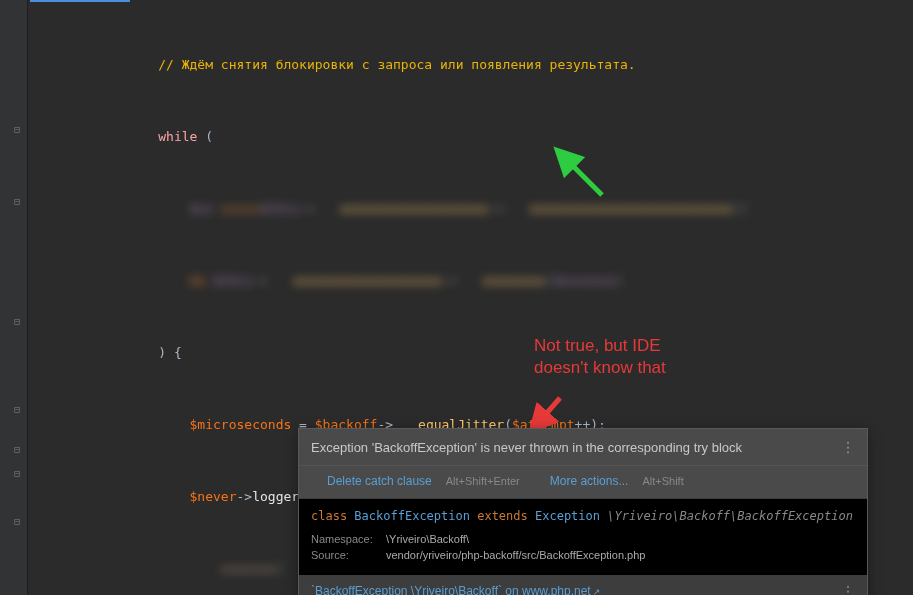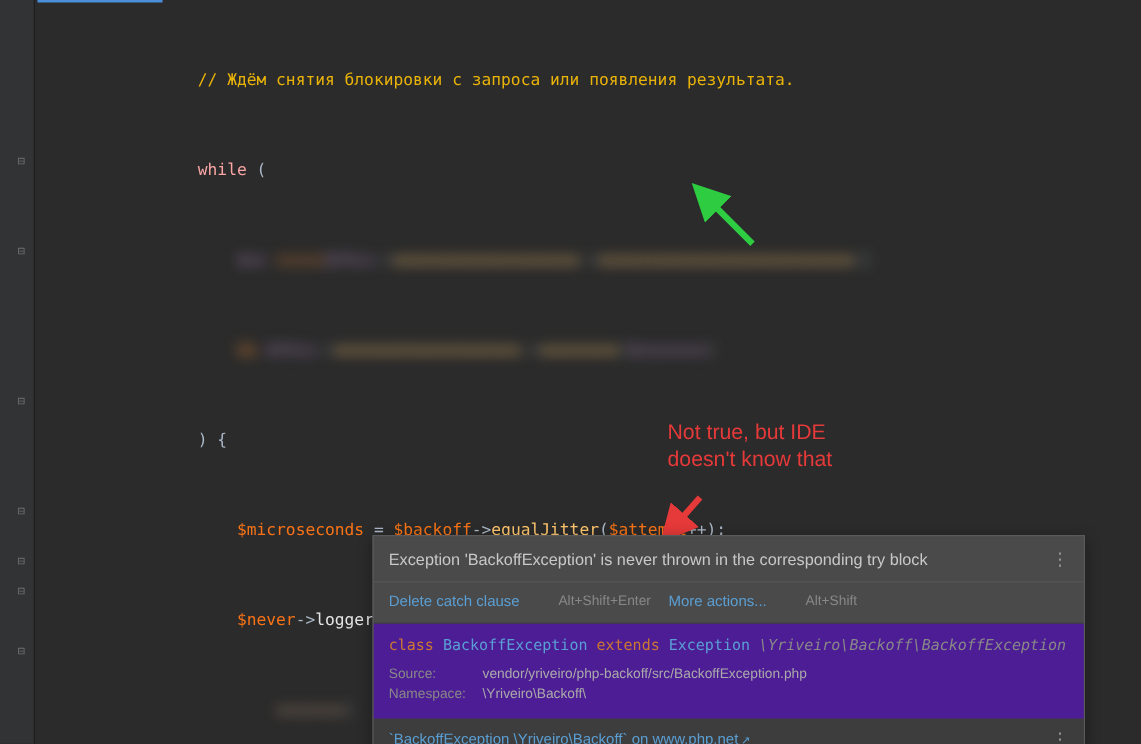--- a/index.html
+++ b/index.html
@@ -51,21 +51,21 @@
       line-height: 24px;
       white-space: pre;
     }
     .line {
       height: 24px;
       padding-left: 5px;
     }
     .comment { color: #eab308; }
     .keyword { color: #fca5a5; }
     .variable { color: #f97316; }
-    .method { color: #ffc66d; }
+    .method { color: #ffc66d; margin-left: 25px; }
     .func { color: #ab8b6f; }
     .call { color: #e5e5e5; }
     .blur {
       filter: blur(5px);
       color: #7a8288;
     }
     .blur .variable { color: #9876aa; }
     .blur .method { color: #ffc66d; }
     .blur .keyword { color: #cc7832; }
     
@@ -122,28 +122,28 @@
     .popup-actions {
       padding: 8px 12px 10px;
       display: flex;
       gap: 14px;
       align-items: center;
       border-bottom: 1px solid #3e3e3e;
     }
     .popup-link {
       color: #5a9fd4;
       cursor: pointer;
+      margin-left: 16px;
     }
     .popup-shortcut {
       color: #888;
       font-size: 11px;
-      margin-left: 17px;
     }
     .popup-body {
-      background: #4c1d95;
+      background: #000000;
       padding: 10px 12px;
       font-family: 'Consolas', 'Monaco', monospace;
     }
     .popup-class-line {
       margin-bottom: 10px;
     }
     .popup-kw { color: #cc7832; }
     .popup-type { color: #5a9fd4; }
     .popup-fqn { color: #888; font-style: italic; }
     .popup-meta {
@@ -257,26 +257,26 @@
       <span class="popup-type">BackoffException</span>
       <span> </span>
       <span class="popup-kw">extends</span>
       <span> </span>
       <span class="popup-type">Exception</span>
       <span>  </span>
       <span class="popup-fqn">\Yriveiro\Backoff\BackoffException</span>
     </div>
     <div class="popup-meta">
       <div class="popup-meta-row">
+        <span class="popup-meta-label">Namespace:</span>
+        <span>\Yriveiro\Backoff\</span>
+      </div>
+      <div class="popup-meta-row">
         <span class="popup-meta-label">Source:</span>
         <span>vendor/yriveiro/php-backoff/src/BackoffException.php</span>
-      </div>
-      <div class="popup-meta-row">
-        <span class="popup-meta-label">Namespace:</span>
-        <span>\Yriveiro\Backoff\</span>
       </div>
     </div>
   </div>
   <div class="popup-footer">
     <span class="popup-footer-link">
       <span>`BackoffException \Yriveiro\Backoff` on www.php.net</span><span class="ext-icon">↗</span>
     </span>
     <span class="popup-menu-icon">⋮</span>
   </div>
 </div>

